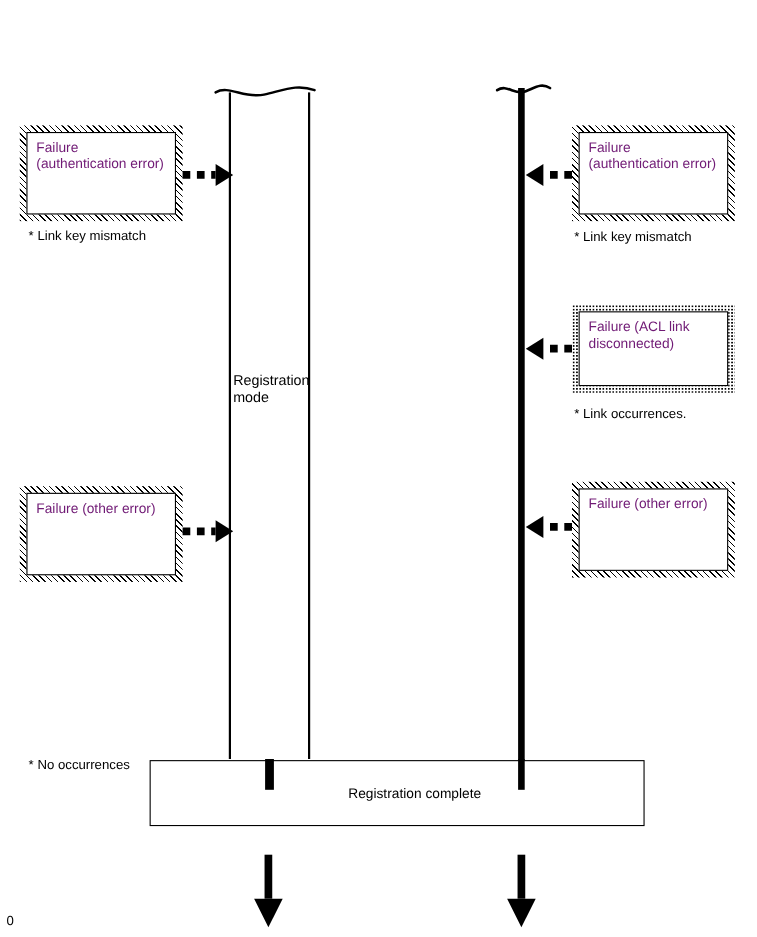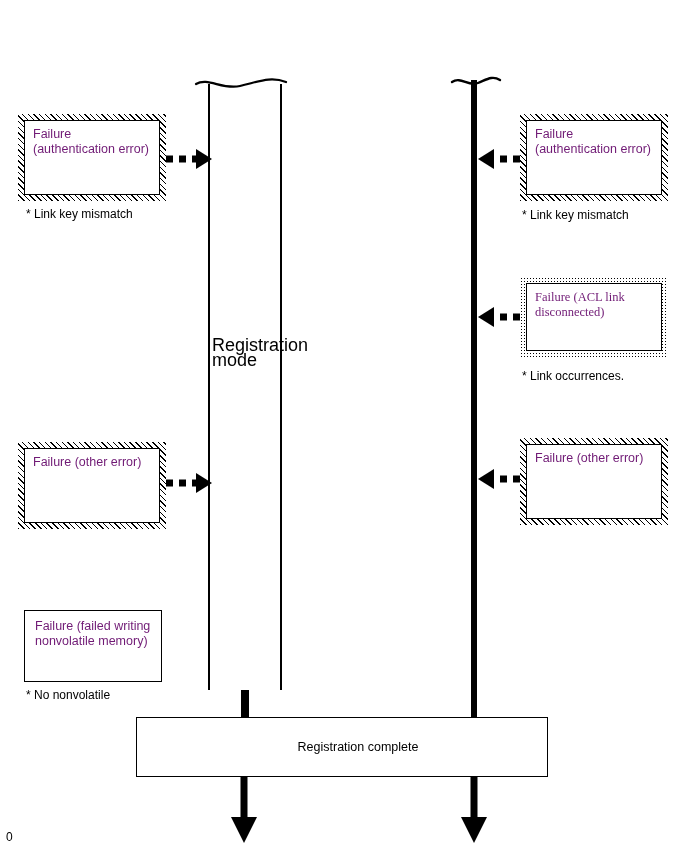--- a/index.html
+++ b/index.html
@@ -30,21 +30,20 @@
   }
 
   
   .dot-frame{
     position:absolute;
     box-sizing:border-box;
     padding:6px;
     background-color:#ffffff;
     background-image:radial-gradient(#000000 0.7px, transparent 0.8px);
     background-size:3px 3px;
-    font-family:Liberation Serif, serif;
   }
   .dot-frame > .inner{
     width:100%;height:100%;
     box-sizing:border-box;
     background:#ffffff;
     border:1.6px solid #000000;
     padding:6px 8px;
   }
 
   
@@ -73,21 +72,21 @@
   
   .column{
     position:absolute;
     background:#ffffff;
     border-left:2.2px solid #000000;
     border-right:2.2px solid #000000;
     box-sizing:border-box;
   }
   .column-label{
     position:absolute;
-    font-size:18px;
+    font-size:13px;
     line-height:15px;
     white-space:pre-line;
     color:#000000;
   }
 
   
   .thick-line{
     position:absolute;
     background:#000000;
   }
@@ -130,25 +129,21 @@
     </div>
   </div>
   <div class="note" id="note-left-0" style="left: 26px; top: 207px;">* Link key mismatch</div>
 
   <div class="hatch-frame" id="box-left-1" style="left: 18px; top: 442px; width: 148px; height: 87px;">
     <div class="inner">
       <div class="box-text">Failure (other error)</div>
     </div>
   </div>
 
-  <div class="plain-box" id="box-left-2" style="left: 24px; top: 610px; width: 138px; height: 72px;">
-    <div class="box-text">Failure (failed writing
-nonvolatile memory)</div>
-  </div>
-  <div class="note" id="note-left-2" style="left: 26px; top: 688px;">* No nonvolatile</div>
+  <div class="note" id="note-left-2" style="left: 26px; top: 688px;">* No occurrences</div>
 
   <div class="hatch-frame" id="box-right-0" style="left: 520px; top: 114px; width: 148px; height: 87px;">
     <div class="inner">
       <div class="box-text">Failure
 (authentication error)</div>
     </div>
   </div>
   <div class="note" id="note-right-0" style="left: 522px; top: 208px;">* Link key mismatch</div>
 
   <div class="dot-frame" id="box-right-1" style="left: 520px; top: 277px; width: 148px; height: 80px;">
@@ -158,21 +153,21 @@
     </div>
   </div>
   <div class="note" id="note-right-1" style="left: 522px; top: 369px;">* Link occurrences.</div>
 
   <div class="hatch-frame" id="box-right-2" style="left: 520px; top: 438px; width: 148px; height: 87px;">
     <div class="inner">
       <div class="box-text">Failure (other error)</div>
     </div>
   </div>
 
-  <div class="complete-bar" id="complete-bar" style="left: 136px; top: 717px; width: 412px; height: 60px; padding-left: 32px;">
+  <div class="complete-bar" id="complete-bar" style="left: 136px; top: 691px; width: 450px; height: 60px; padding-left: 32px;">
     <span>Registration complete</span>
   </div>
 
   <svg id="overlay" viewBox="0 0 688 852">
       <line x1="166" y1="159" x2="196" y2="159" stroke="#000" stroke-width="7" stroke-dasharray="7 6" stroke-linecap="butt"></line>
       <polygon points="212,159 196,149 196,169" fill="#000"></polygon>
       <line x1="166" y1="483" x2="196" y2="483" stroke="#000" stroke-width="7" stroke-dasharray="7 6" stroke-linecap="butt"></line>
       <polygon points="212,483 196,473 196,493" fill="#000"></polygon>
       <line x1="520" y1="159" x2="494" y2="159" stroke="#000" stroke-width="7" stroke-dasharray="7 6" stroke-linecap="butt"></line>
       <polygon points="478,159 494,149 494,169" fill="#000"></polygon>

